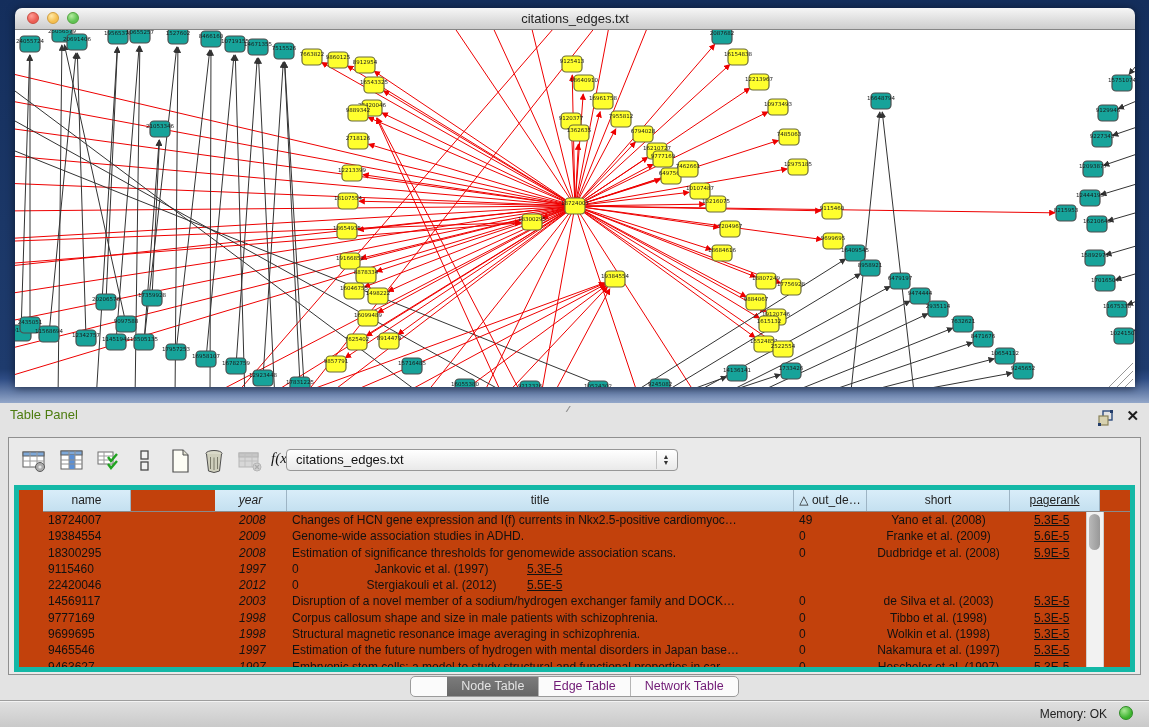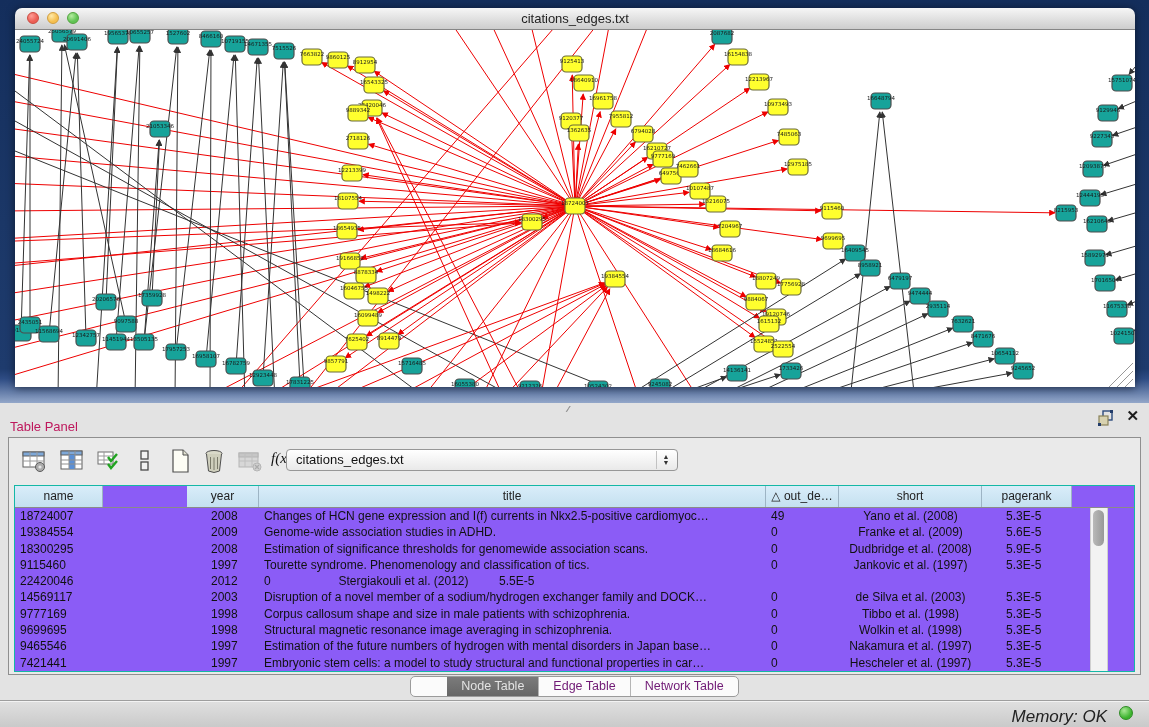--- a/index.html
+++ b/index.html
@@ -15,55 +15,55 @@
   .tl{position:absolute;top:4px;width:12px;height:12px;border-radius:50%;box-sizing:border-box;}
   .tl.red{left:12px;background:radial-gradient(circle at 35% 30%,#ff9d95,#ec5f55 60%);border:1px solid #ca4a40;}
   .tl.yel{left:32px;background:radial-gradient(circle at 35% 30%,#ffe9a8,#f5bf4f 60%);border:1px solid #d29e3e;}
   .tl.grn{left:52px;background:radial-gradient(circle at 35% 30%,#b6eda0,#61c354 60%);border:1px solid #52a53f;}
   .win-title{position:absolute;top:0;left:80px;right:80px;height:21px;line-height:21px;
     text-align:center;font-size:13px;color:#222;}
   .net-canvas{position:absolute;top:22px;left:0;right:0;bottom:0;background:#fff;overflow:hidden;}
   .net-canvas svg{position:absolute;top:0;left:0;}
   
   .table-panel{position:absolute;top:403px;left:0;width:1149px;height:324px;background:#e3e3e3;}
-  .panel-title{position:absolute;top:16px;left:10px;font-size:13px;color:#be185d;}
+  .panel-title{position:absolute;top:4px;left:10px;font-size:13px;color:#4d7c0f;}
   .panel-grip{position:absolute;top:1px;left:568px;font-size:9px;color:#8a8a8a;letter-spacing:-2px;}
   .float-btn{position:absolute;top:6px;right:34px;width:18px;height:18px;}
   .close-btn{position:absolute;top:4px;right:10px;font-size:15px;font-weight:bold;color:#1c1c1c;line-height:18px;}
   .content-box{position:absolute;left:8px;right:8px;top:34px;height:236px;
     background:#eaeaea;border:1px solid #8f8f8f;}
   .toolbar{position:absolute;top:0;left:0;right:0;height:46px;}
   .tb-icon{position:absolute;top:10px;width:26px;height:26px;}
   .net-select{position:absolute;left:277px;top:11px;width:392px;height:22px;box-sizing:border-box;
     border:1px solid #979797;border-radius:4px;background:linear-gradient(#ffffff,#e9e9e9);
     font-size:13px;color:#111;line-height:20px;padding-left:9px;}
   .net-select .caret{position:absolute;right:2px;top:1px;bottom:1px;width:18px;border-left:1px solid #c2c2c2;
     display:flex;flex-direction:column;align-items:center;justify-content:center;font-size:7px;color:#333;line-height:6px;}
-  .table-area{position:absolute;left:5px;right:5px;top:47px;bottom:2px;background:#8b5cf6;border:1px solid #14b8a6;overflow:hidden;}
+  .table-area{position:absolute;left:5px;right:5px;top:47px;bottom:2px;background:#c2410c;border:5px solid #14b8a6;overflow:hidden;padding-left:24px;}
   .thead{display:flex;height:21px;border-bottom:1px solid #8a8a8a;}
   .th{box-sizing:border-box;background:linear-gradient(#d9edf9,#c4e0f0);border-right:1px solid #9db4c4;
     font-size:12px;color:#222;text-align:center;line-height:20px;overflow:hidden;white-space:nowrap;}
   .trow{display:flex;height:16.3px;}
   .td{box-sizing:border-box;font-size:12px;color:#111;line-height:16.3px;overflow:hidden;
     white-space:nowrap;text-overflow:clip;padding-left:5px;}
-  .c0{width:88px;}.c1{width:84px;margin-top:47px;}.c2{width:72px;}.c3{width:507px;}.c4{width:73px;}.c5{width:143px;}.c6{width:90px;}
+  .c0{width:88px;}.c1{width:84px;margin-top:47px;}.c2{width:72px;font-style:italic;}.c3{width:507px;}.c4{width:73px;}.c5{width:143px;}.c6{width:90px;text-decoration:underline;}
   .td.c1{padding-left:9px;}.td.c2{padding-left:24px;}.td.c5{text-align:center;padding-left:0;}.td.c6{padding-left:24px;}
   .vscroll{position:absolute;top:22px;bottom:0;right:26px;width:16px;background:#f2f2f2;
     border-left:1px solid #cfcfcf;border-right:1px solid #cfcfcf;}
   .vthumb{position:absolute;top:2px;left:2px;width:11px;height:36px;border-radius:6px;
     background:linear-gradient(90deg,#b9b9b9,#989898);}
   .tabs{position:absolute;top:273px;left:0;right:0;height:21px;text-align:center;}
   .seg{display:inline-flex;border:1px solid #9b9b9b;border-radius:5px;overflow:hidden;
     background:#fbfbfb;height:21px;box-sizing:border-box;}
   .seg .tab{font-size:12.5px;line-height:19px;padding:0 14px;color:#701a75;border-right:1px solid #b5b5b5;}
   .seg .tab:last-child{border-right:none;}
   .seg .tab.sel{background:linear-gradient(#7b7b7b,#666666);color:#e3e3e3;margin-left:36px;}
   .statusbar{position:absolute;top:297px;left:0;right:0;height:27px;
     background:linear-gradient(#e0e0e0,#c9c9c9);border-top:1px solid #9e9e9e;box-shadow:inset 0 1px 0 #f3f3f3;}
-  .mem-label{position:absolute;right:42px;top:6px;font-size:17px;color:#222;font-style:italic;}
+  .mem-label{position:absolute;right:42px;top:6px;font-size:12px;color:#222;}
   .mem-dot{position:absolute;right:16px;top:5px;width:14px;height:14px;border-radius:50%;
     background:radial-gradient(circle at 35% 30%,#a9e896,#3cb32e 65%);border:1px solid #2d8a23;box-sizing:border-box;}
 </style>
 </head>
 <body>
 
 <div class="desktop">
   <div class="net-window">
     <div class="titlebar">
       <span class="tl red"></span>
@@ -742,21 +742,20 @@
             <div class="td c2">2008</div>
             <div class="td c3">Estimation of significance thresholds for genomewide association scans.</div>
             <div class="td c4">0</div>
             <div class="td c5">Dudbridge et al. (2008)</div>
             <div class="td c6">5.9E-5</div>
           </div>
           <div class="trow">
             <div class="td c0">9115460</div>
             <div class="td c1">2</div>
             <div class="td c2">1997</div>
-            <div class="td c3">Tourette syndrome. Phenomenology and classification of tics.</div>
             <div class="td c4">0</div>
             <div class="td c5">Jankovic et al. (1997)</div>
             <div class="td c6">5.3E-5</div>
           </div>
           <div class="trow">
             <div class="td c0">22420046</div>
             <div class="td c1">2</div>
             <div class="td c2">2012</div>
             <div class="td c4">0</div>
             <div class="td c5">Stergiakouli et al. (2012)</div>
@@ -792,21 +791,21 @@
           <div class="trow">
             <div class="td c0">9465546</div>
             <div class="td c1">1</div>
             <div class="td c2">1997</div>
             <div class="td c3">Estimation of the future numbers of hydrogen with mental disorders in Japan base…</div>
             <div class="td c4">0</div>
             <div class="td c5">Nakamura et al. (1997)</div>
             <div class="td c6">5.3E-5</div>
           </div>
           <div class="trow">
-            <div class="td c0">7421441</div>
+            <div class="td c0">9463627</div>
             <div class="td c1">1</div>
             <div class="td c2">1997</div>
             <div class="td c3">Embryonic stem cells: a model to study structural and functional properties in car…</div>
             <div class="td c4">0</div>
             <div class="td c5">Hescheler et al. (1997)</div>
             <div class="td c6">5.3E-5</div>
           </div>
         </div>
       <div class="vscroll">
         <div class="vthumb"></div>

